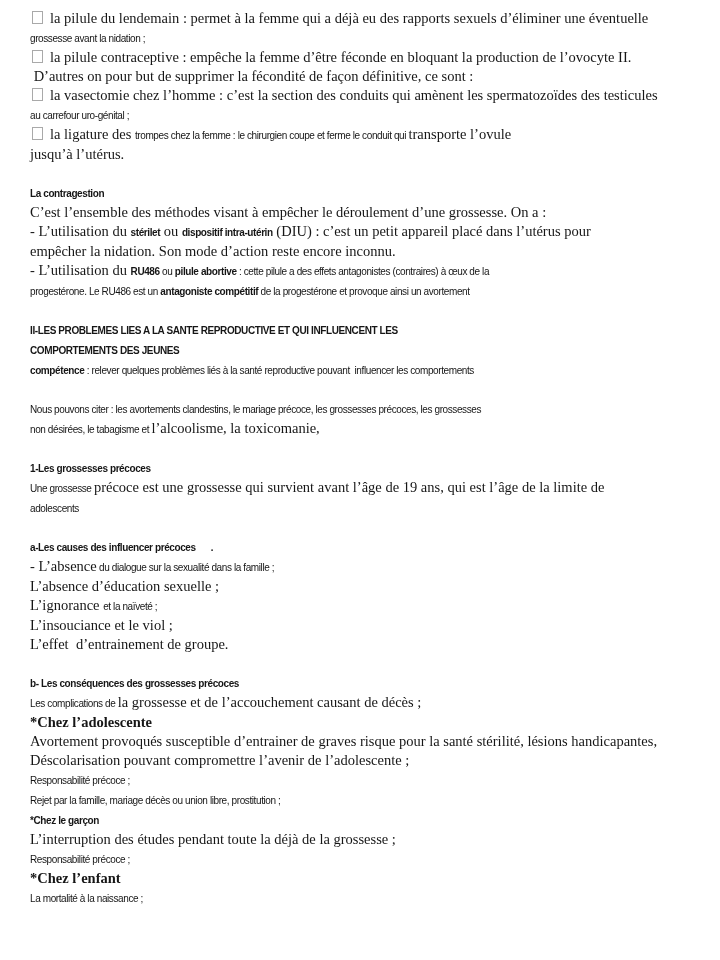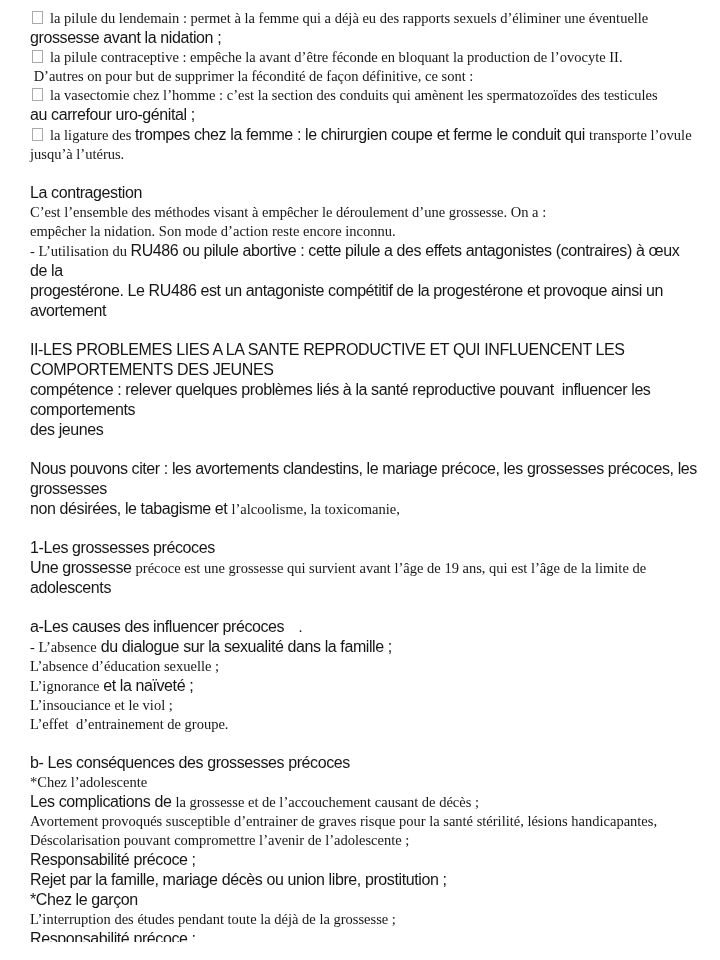--- a/index.html
+++ b/index.html
@@ -11,65 +11,65 @@
     font-family:"Liberation Serif",serif;
   }
   .line{
     white-space:pre-wrap;
     line-height:19px;min-height:19px;
     font-size:14.5px;
     font-family:"Liberation Serif",serif;
   }
   .line.gap{margin-top:19px;}
   .r-serif{font-family:"Liberation Serif",serif;font-size:14.5px;}
-  .r-sans{font-family:"Liberation Sans",sans-serif;font-size:16px;letter-spacing:-0.4px;}
-  .b{font-weight:normal;}
+  .r-sans{font-family:"Liberation Sans",sans-serif;font-size:10px;letter-spacing:-0.4px;}
+  .b{font-weight:bold;}
   .cbx{
     display:inline-block;width:9px;height:11px;
     border:1px solid #a9a9a9;background:#ffffff;
     margin:0 7px 0 2px;vertical-align:baseline;
     position:relative;top:1px;
   }
 </style>
 </head>
 <body>
 
 <div class="page">
   <div id="doc">
       <div class="line"><span class="cbx"></span><span class="r-serif">la pilule du lendemain : permet à la femme qui a déjà eu des rapports sexuels d’éliminer une éventuelle</span></div>
       <div class="line"><span class="r-sans">grossesse avant la nidation ;</span></div>
-      <div class="line"><span class="cbx"></span><span class="r-serif">la pilule contraceptive : empêche la avant d’être féconde en bloquant la production de l’ovocyte II.</span></div>
+      <div class="line"><span class="cbx"></span><span class="r-serif">la pilule contraceptive : empêche la femme d’être féconde en bloquant la production de l’ovocyte II.</span></div>
       <div class="line"><span class="r-serif"> D’autres on pour but de supprimer la fécondité de façon définitive, ce sont :</span></div>
       <div class="line"><span class="cbx"></span><span class="r-serif">la vasectomie chez l’homme : c’est la section des conduits qui amènent les spermatozoïdes des testicules</span></div>
       <div class="line"><span class="r-sans">au carrefour uro-génital ;</span></div>
       <div class="line"><span class="cbx"></span><span class="r-serif">la ligature des </span><span class="r-sans">trompes chez la femme : le chirurgien coupe et ferme le conduit qui </span><span class="r-serif">transporte l’ovule</span></div>
       <div class="line"><span class="r-serif">jusqu’à l’utérus.</span></div>
       <div class="line gap"><span class="r-sans b">La contragestion</span></div>
       <div class="line"><span class="r-serif">C’est l’ensemble des méthodes visant à empêcher le déroulement d’une grossesse. On a :</span></div>
+      <div class="line"><span class="r-serif">- L’utilisation du </span><span class="r-sans b">stérilet</span><span class="r-serif"> ou </span><span class="r-sans b">dispositif intra-utérin</span><span class="r-serif"> (DIU) : c’est un petit appareil placé dans l’utérus pour</span></div>
       <div class="line"><span class="r-serif">empêcher la nidation. Son mode d’action reste encore inconnu.</span></div>
       <div class="line"><span class="r-serif">- L’utilisation du </span><span class="r-sans b">RU486</span><span class="r-sans"> ou </span><span class="r-sans b">pilule abortive</span><span class="r-sans"> : cette pilule a des effets antagonistes (contraires) à œux de la</span></div>
       <div class="line"><span class="r-sans">progestérone. Le RU486 est un </span><span class="r-sans b">antagoniste compétitif</span><span class="r-sans"> de la progestérone et provoque ainsi un avortement</span></div>
       <div class="line gap"><span class="r-sans b">II-LES PROBLEMES LIES A LA SANTE REPRODUCTIVE ET QUI INFLUENCENT LES</span></div>
       <div class="line"><span class="r-sans b">COMPORTEMENTS DES JEUNES</span></div>
       <div class="line"><span class="r-sans b">compétence</span><span class="r-sans"> : relever quelques problèmes liés à la santé reproductive pouvant  influencer les comportements</span></div>
-      <div class="line"><span class="r-sans">des jeunes</span></div>
       <div class="line gap"><span class="r-sans">Nous pouvons citer : les avortements clandestins, le mariage précoce, les grossesses précoces, les grossesses</span></div>
       <div class="line"><span class="r-sans">non désirées, le tabagisme et </span><span class="r-serif">l’alcoolisme, la toxicomanie,</span></div>
       <div class="line gap"><span class="r-sans b">1-Les grossesses précoces</span></div>
       <div class="line"><span class="r-sans">Une grossesse </span><span class="r-serif">précoce est une grossesse qui survient avant l’âge de 19 ans, qui est l’âge de la limite de</span></div>
       <div class="line"><span class="r-sans">adolescents</span></div>
       <div class="line gap"><span class="r-sans b">a-Les causes des influencer précoces</span><span class="r-serif">    .</span></div>
       <div class="line"><span class="r-serif">- L’absence</span><span class="r-sans"> du dialogue sur la sexualité dans la famille ;</span></div>
       <div class="line"><span class="r-serif">L’absence d’éducation sexuelle ;</span></div>
       <div class="line"><span class="r-serif">L’ignorance </span><span class="r-sans">et la naïveté ;</span></div>
       <div class="line"><span class="r-serif">L’insouciance et le viol ;</span></div>
       <div class="line"><span class="r-serif">L’effet  d’entrainement de groupe.</span></div>
       <div class="line gap"><span class="r-sans b">b- Les conséquences des grossesses précoces</span></div>
+      <div class="line"><span class="r-sans">Les complications de </span><span class="r-serif">la grossesse et de l’accouchement causant de décès ;</span></div>
       <div class="line"><span class="r-serif b">*Chez l’adolescente</span></div>
-      <div class="line"><span class="r-sans">Les complications de </span><span class="r-serif">la grossesse et de l’accouchement causant de décès ;</span></div>
       <div class="line"><span class="r-serif">Avortement provoqués susceptible d’entrainer de graves risque pour la santé stérilité, lésions handicapantes,</span></div>
       <div class="line"><span class="r-serif">Déscolarisation pouvant compromettre l’avenir de l’adolescente ;</span></div>
       <div class="line"><span class="r-sans">Responsabilité précoce ;</span></div>
       <div class="line"><span class="r-sans">Rejet par la famille, mariage décès ou union libre, prostitution ;</span></div>
       <div class="line"><span class="r-sans b">*Chez le garçon</span></div>
       <div class="line"><span class="r-serif">L’interruption des études pendant toute la déjà de la grossesse ;</span></div>
       <div class="line"><span class="r-sans">Responsabilité précoce ;</span></div>
       <div class="line"><span class="r-serif b">*Chez l’enfant</span></div>
       <div class="line"><span class="r-sans">La mortalité à la naissance ;</span></div>
     </div>

